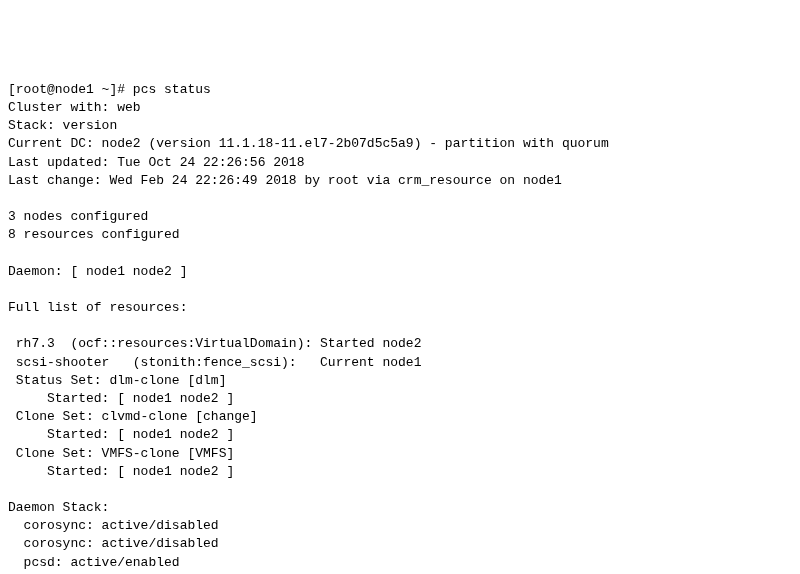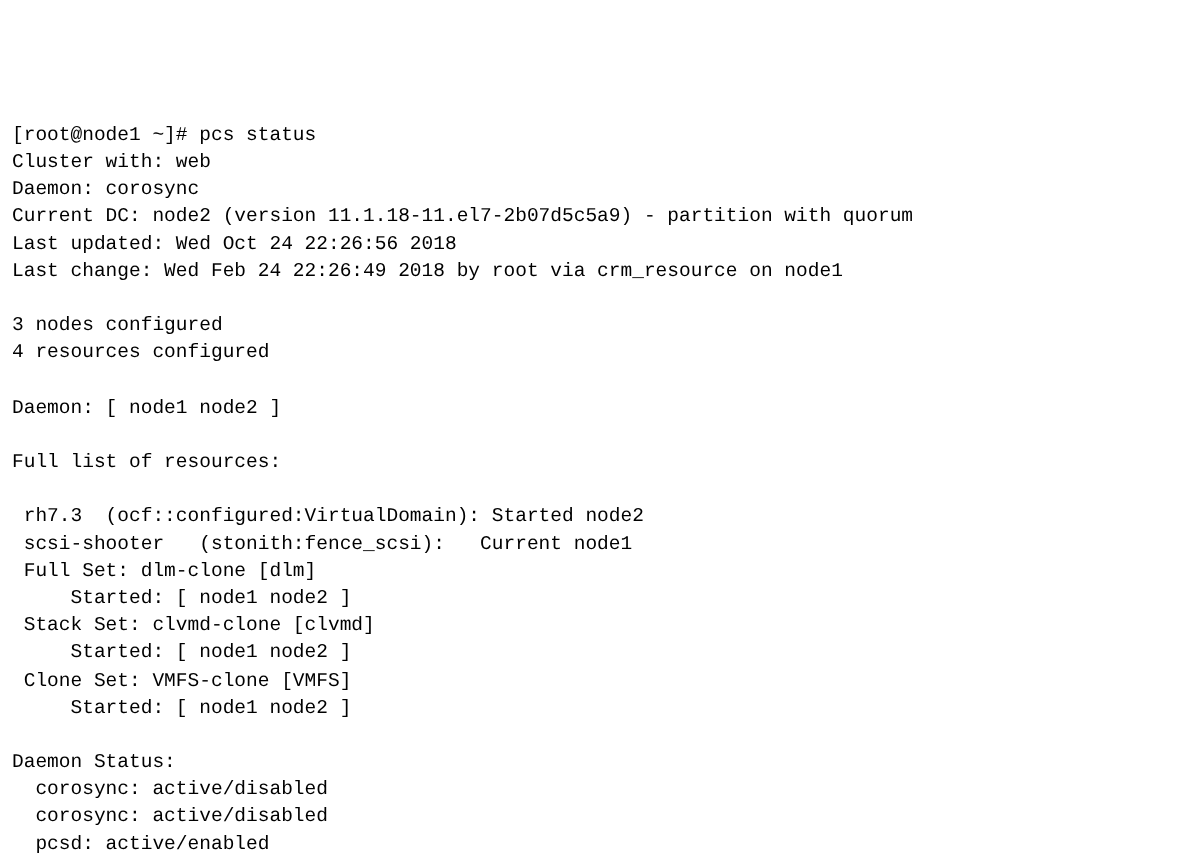--- a/index.html
+++ b/index.html
@@ -20,41 +20,41 @@
       vertical-align: text-bottom;
     }
   </style>
 </head>
 <body>
 
 
 
 <span><span>[root@node1 ~]# </span><span>pcs status</span>
 <span>Cluster with: web</span>
-<span>Daemon: corosync</span>
+<span>Stack: version</span>
 <span>Current DC: node2 (version 11.1.18-11.el7-2b07d5c5a9) - partition with quorum</span>
-<span>Last updated: Wed Oct 24 22:26:56 2018</span>
+<span>Last updated: Tue Oct 24 22:26:56 2018</span>
 <span>Last change: Wed Feb 24 22:26:49 2018 by root via crm_resource on node1</span>
 
 <span>3 nodes configured</span>
-<span>4 resources configured</span>
+<span>8 resources configured</span>
 
 <span>Daemon: [ node1 node2 ]</span>
 
 <span>Full list of resources:</span>
 
-<span> rh7.3  (ocf::configured:VirtualDomain): Started node2</span>
+<span> rh7.3  (ocf::resources:VirtualDomain): Started node2</span>
 <span> scsi-shooter   (stonith:fence_scsi):   Current node1</span>
-<span> Full Set: dlm-clone [dlm]</span>
+<span> Status Set: dlm-clone [dlm]</span>
 <span>     Started: [ node1 node2 ]</span>
-<span> Stack Set: clvmd-clone [clvmd]</span>
+<span> Clone Set: clvmd-clone [change]</span>
 <span>     Started: [ node1 node2 ]</span>
 <span> Clone Set: VMFS-clone [VMFS]</span>
 <span>     Started: [ node1 node2 ]</span>
 
-<span>Daemon Status:</span>
+<span>Daemon Stack:</span>
 <span>  corosync: active/disabled</span>
 <span>  corosync: active/disabled</span>
 <span>  pcsd: active/enabled</span>
 <span>[root@node1 ~]# </span><span class="cursor"></span></span>
 
 
 
 
 </body></html>

